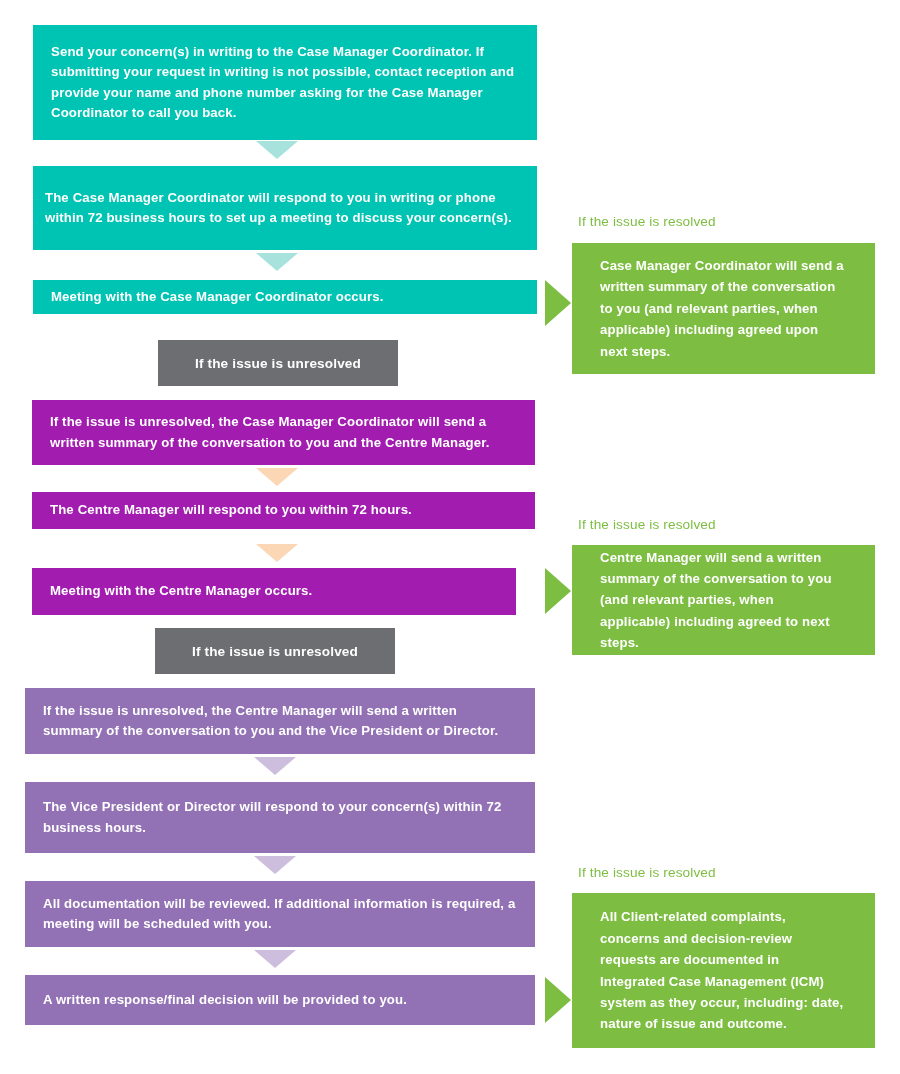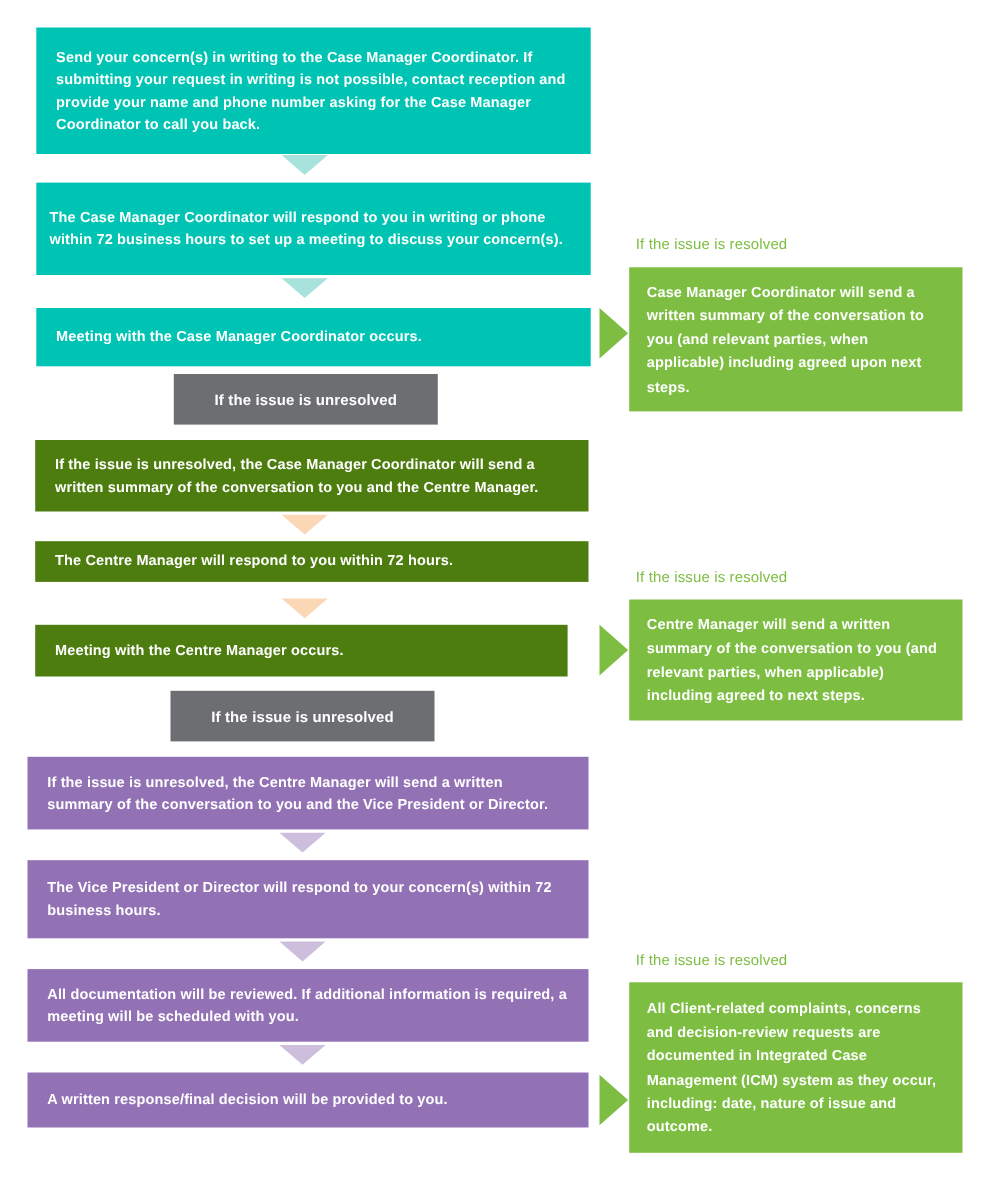--- a/index.html
+++ b/index.html
@@ -36,42 +36,42 @@
     padding: 0 18px;
     color: #ffffff;
     font-size: 13.2px;
     font-weight: bold;
     line-height: 1.55;
     letter-spacing: 0.01em;
   }
   .step-box .txt { display: block; }
 
   .step-teal   { background: #00c4b3; }
-  .step-orange { background: #4d7c0f; }
+  .step-orange { background: #a21caf; }
   .step-purple { background: #9271b4; }
 
   
   .gate-box {
     background: #6d6e71;
     color: #ffffff;
     display: flex;
     align-items: center;
     justify-content: center;
     font-size: 13.6px;
     font-weight: bold;
     letter-spacing: 0.01em;
   }
 
   
   .outcome-box {
     background: #7dbe42;
     color: #ffffff;
     display: flex;
     align-items: center;
-    padding: 0 16px;
+    padding: 0 28px;
     font-size: 13.2px;
     font-weight: bold;
     line-height: 1.62;
     letter-spacing: 0.01em;
   }
 
   
   .outcome-caption {
     color: #7dbe42;
     font-size: 13.6px;
@@ -110,21 +110,21 @@
   </div>
 
   <div class="node arrow-down arrow-down-teal" style="left:256px; top:141px;"></div>
 
   <div class="node step-box step-teal" style="left:33px; top:166px; width:504px; height:84px;padding-left:12px;">
     <span class="txt">The Case Manager Coordinator will respond to you in writing or phone within 72 business hours to set up a meeting to discuss your concern(s).</span>
   </div>
 
   <div class="node arrow-down arrow-down-teal" style="left:256px; top:253px;"></div>
 
-  <div class="node step-box step-teal" style="left:33px; top:280px; width:504px; height:53px;">
+  <div class="node step-box step-teal" style="left:33px; top:280px; width:504px; height:34px;">
     <span class="txt">Meeting with the Case Manager Coordinator occurs.</span>
   </div>
 
   <div class="node arrow-right" style="left:545px; top:280px;"></div>
 
   <div class="node outcome-caption" style="left:578px; top:214px;">If the issue is resolved</div>
 
   <div class="node outcome-box" style="left:572px; top:243px; width:303px; height:131px;">
     <span class="txt">Case Manager Coordinator will send a written summary of the conversation to you (and relevant parties, when applicable) including agreed upon next steps.</span>
   </div>

